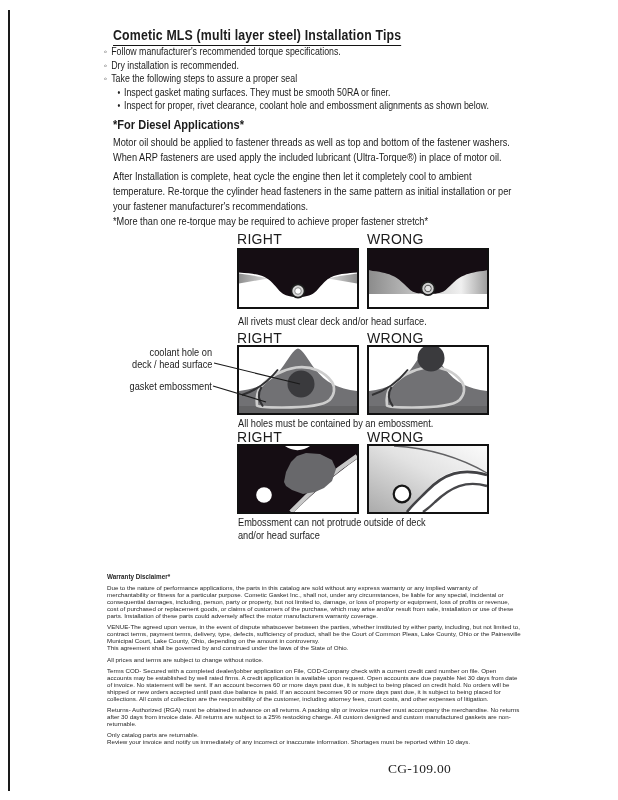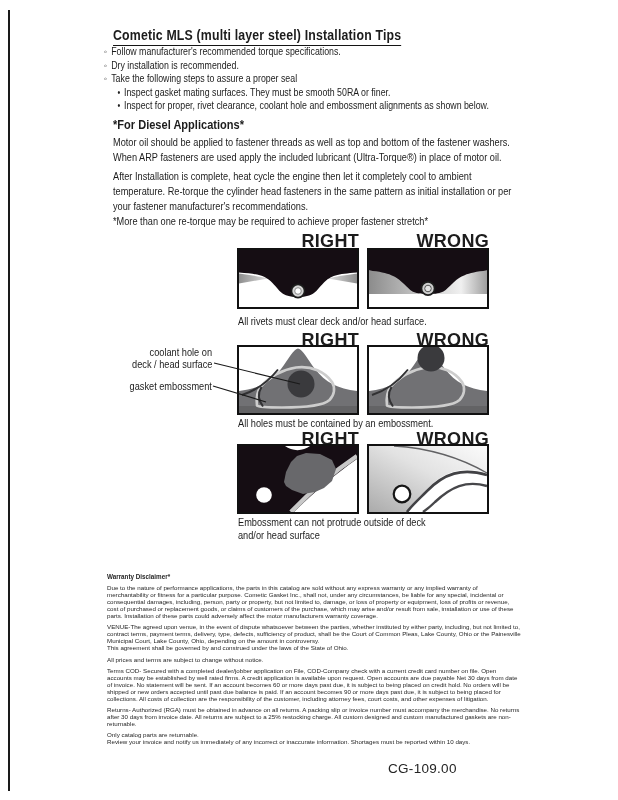--- a/index.html
+++ b/index.html
@@ -19,32 +19,32 @@
 
   .tips { left:104px; top:45px; width:600px; font-size:11px; line-height:13.5px; }
   .tip { white-space:nowrap; }
   .tip .g { display:inline-block; width:9px; font-size:10px; color:#222; }
   .tip.sub { padding-left:17px; }
   .tip.sub .g { width:8px; }
 
   .dz-h { left:113px; top:117px; font-size:13px; font-weight:bold; white-space:nowrap; }
   .dz-p { left:113px; width:500px; font-size:11.5px; line-height:15.2px; }
 
-  .dlabel { width:122px; text-align:right; font-size:18px; font-weight:bold; letter-spacing:.3px; }
+  .dlabel { width:122px; text-align:left; font-size:14px; font-weight:normal; letter-spacing:.3px; }
   .dbox { position:absolute; display:block; }
   .dcap { font-size:11.5px; line-height:13px; white-space:nowrap; }
 
   .co { right:406px; text-align:right; font-size:11.5px; white-space:nowrap; }
 
   .legal { left:107px; top:574px; width:414px; font-size:6.2px; line-height:6.9px; color:#262626; }
   .legal .lh { font-weight:bold; font-size:6.3px; }
   .legal p { margin-top:4.5px; }
   .legal p.mt0 { margin-top:0; }
 
-  .footer { left:388px; top:761px; font-size:13.5px; letter-spacing:.3px; color:#242424; white-space:nowrap; }
+  .footer { left:388px; top:761px; font-size:13.5px; letter-spacing:.3px; color:#242424; white-space:nowrap;font-family:Liberation Serif, serif; }
 </style>
 </head>
 <body>
 
 <div class="page">
 
   <div class="abs left-rule"></div>
 
   <div class="abs title-wrap">
     <span>Cometic MLS (multi layer steel) Installation Tips</span>

